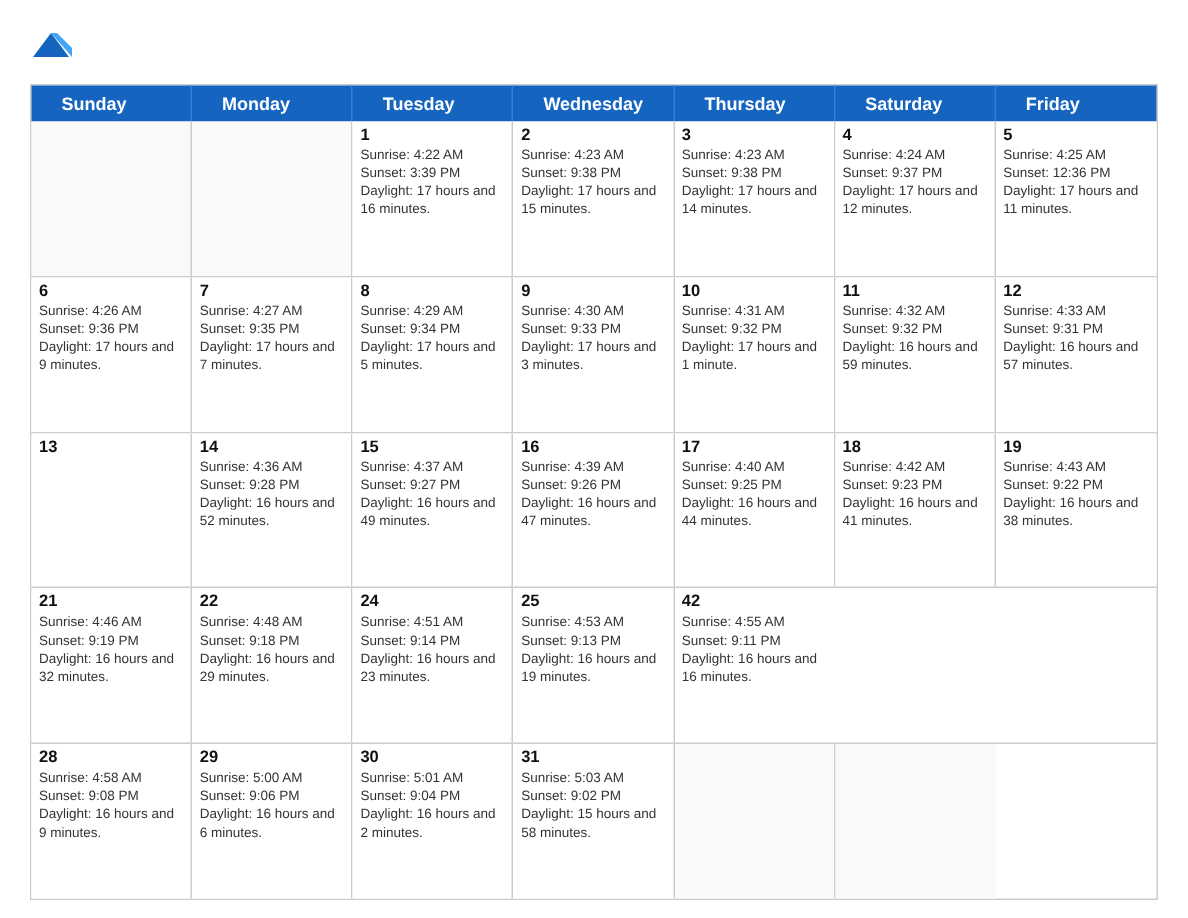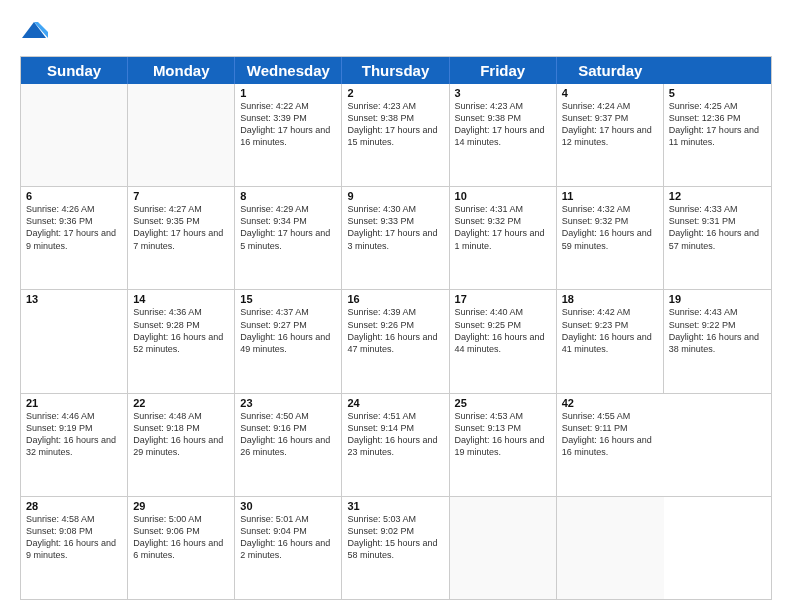--- a/index.html
+++ b/index.html
@@ -67,24 +67,24 @@
       flex-direction: column;
       border: 1px solid #ccc;
     }
     .cal-header-row {
       display: grid;
       grid-template-columns: repeat(7, 1fr);
       background: #1565c0;
     }
     .cal-header-cell {
       color: #fff;
-      font-size: 15px;
-      font-weight: bold;
-      padding: 5px 0;
-      text-align: center;
+      font-size: 12px;
+      font-weight: bold;
+      padding: 5px 20px;
+      text-align: left;
       border-right: 1px solid #3a7bd5;
     }
     .cal-header-cell:last-child { border-right: none; }
     .cal-body {
       flex: 1;
       display: flex;
       flex-direction: column;
     }
     .cal-row {
       display: grid;
@@ -136,24 +136,25 @@
     <div class="title-block">
       <div class="month-year"></div>
       <div class="location"></div>
     </div>
   </div>
 
   <div class="calendar">
     <div class="cal-header-row">
     <div class="cal-header-cell">Sunday</div>
         <div class="cal-header-cell">Monday</div>
+        <div class="cal-header-cell">Tuesday</div>
         <div class="cal-header-cell">Wednesday</div>
         <div class="cal-header-cell">Thursday</div>
+        <div class="cal-header-cell">Saturday</div>
         <div class="cal-header-cell">Friday</div>
-        <div class="cal-header-cell">Saturday</div>
       </div>
     <div class="cal-body">
     <div class="cal-row">
           <div class="cal-cell empty"></div>
           <div class="cal-cell empty"></div>
           <div class="cal-cell">
             <span class="day-num">1</span>
             <div class="day-info">Sunrise: 4:22 AM
 Sunset: 3:39 PM
 Daylight: 17 hours and 16 minutes.</div>
@@ -275,26 +276,20 @@
 Sunset: 9:19 PM
 Daylight: 16 hours and 32 minutes.</div>
           </div>
           <div class="cal-cell">
             <span class="day-num">22</span>
             <div class="day-info">Sunrise: 4:48 AM
 Sunset: 9:18 PM
 Daylight: 16 hours and 29 minutes.</div>
           </div>
           <div class="cal-cell">
-            <span class="day-num">23</span>
-            <div class="day-info">Sunrise: 4:50 AM
-Sunset: 9:16 PM
-Daylight: 16 hours and 26 minutes.</div>
-          </div>
-          <div class="cal-cell">
             <span class="day-num">24</span>
             <div class="day-info">Sunrise: 4:51 AM
 Sunset: 9:14 PM
 Daylight: 16 hours and 23 minutes.</div>
           </div>
           <div class="cal-cell">
             <span class="day-num">25</span>
             <div class="day-info">Sunrise: 4:53 AM
 Sunset: 9:13 PM
 Daylight: 16 hours and 19 minutes.</div>

